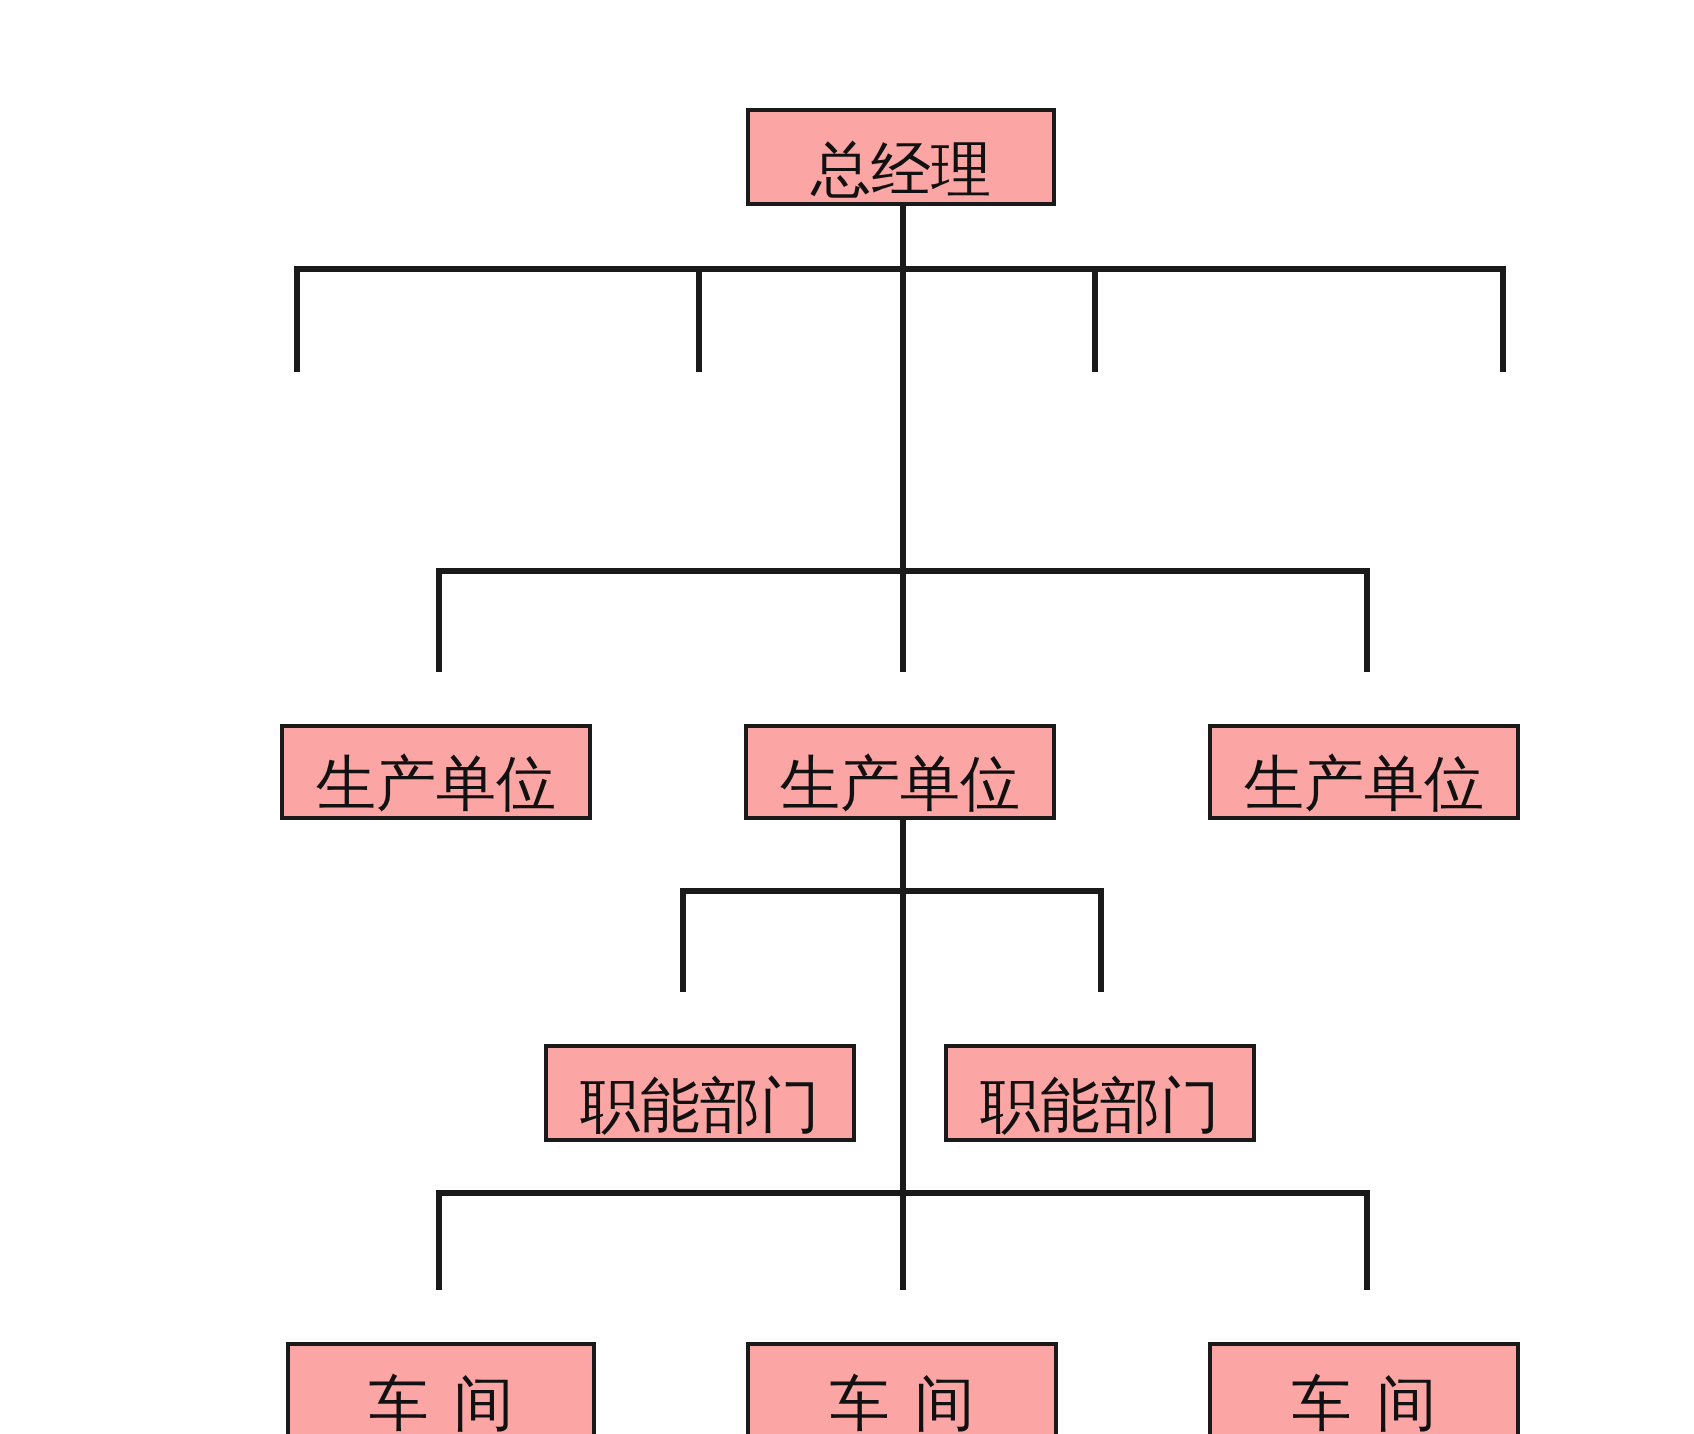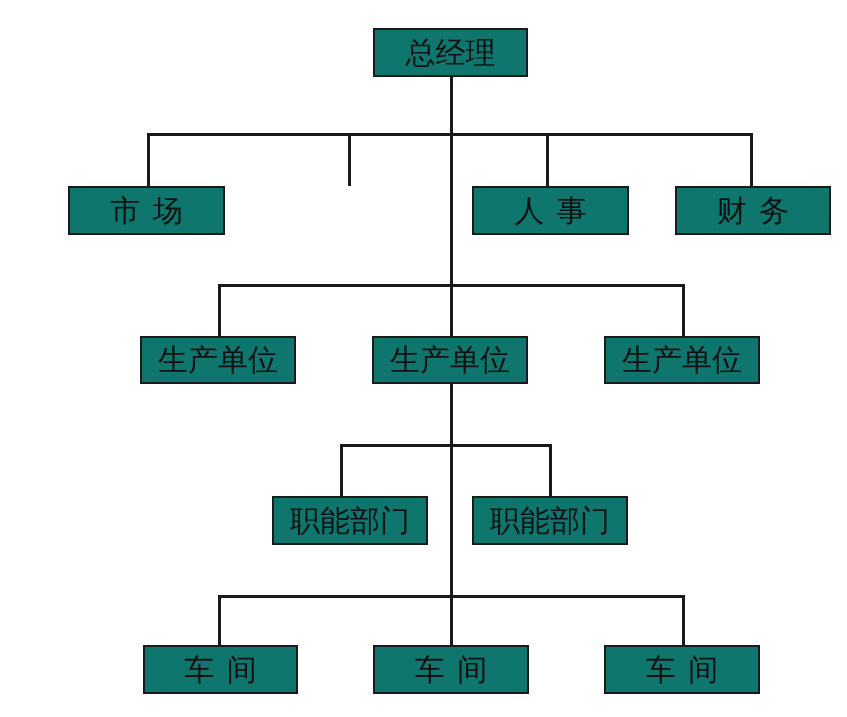--- a/index.html
+++ b/index.html
@@ -14,25 +14,26 @@
     position: relative;
     width: 847px;
     height: 717px;
     background: #ffffff;
     overflow: hidden;
   }
   .node-box {
     position: absolute;
     box-sizing: border-box;
     border: 2px solid #1a1a1a;
-    background: #0f766e;
+    background: #fca5a5;
     display: flex;
-    align-items: center;
+    align-items: flex-end;
     justify-content: center;
     z-index: 3;
+    margin-top: 26px;
   }
   .node-label {
     font-family: "Liberation Serif", "DejaVu Serif", serif;
     font-size: 30px;
     line-height: 1;
     color: #111111;
     white-space: nowrap;
     display: block;
   }
   .node-label.spaced {
@@ -80,32 +81,23 @@
 
   <div class="connector h" style="left:218px; top:595px; width:467px;"></div>
 
   <div class="connector v" style="left:218px; top:595px; height:50px;"></div>
   <div class="connector v" style="left:682px; top:595px; height:50px;"></div>
 
   <div class="node-box" style="left:373px; top:28px; width:155px; height:49px;">
     <span class="node-label">总经理</span>
   </div>
 
-  <div class="node-box" style="left:68px; top:186px; width:157px; height:49px;">
-    <span class="node-label spaced">市场</span>
-  </div>
 
 
-  <div class="node-box" style="left:472px; top:186px; width:157px; height:49px;">
-    <span class="node-label spaced">人事</span>
-  </div>
 
-  <div class="node-box" style="left:675px; top:186px; width:156px; height:49px;">
-    <span class="node-label spaced">财务</span>
-  </div>
 
   <div class="node-box" style="left:140px; top:336px; width:156px; height:48px;">
     <span class="node-label">生产单位</span>
   </div>
 
   <div class="node-box" style="left:372px; top:336px; width:156px; height:48px;">
     <span class="node-label">生产单位</span>
   </div>
 
   <div class="node-box" style="left:604px; top:336px; width:156px; height:48px;">

